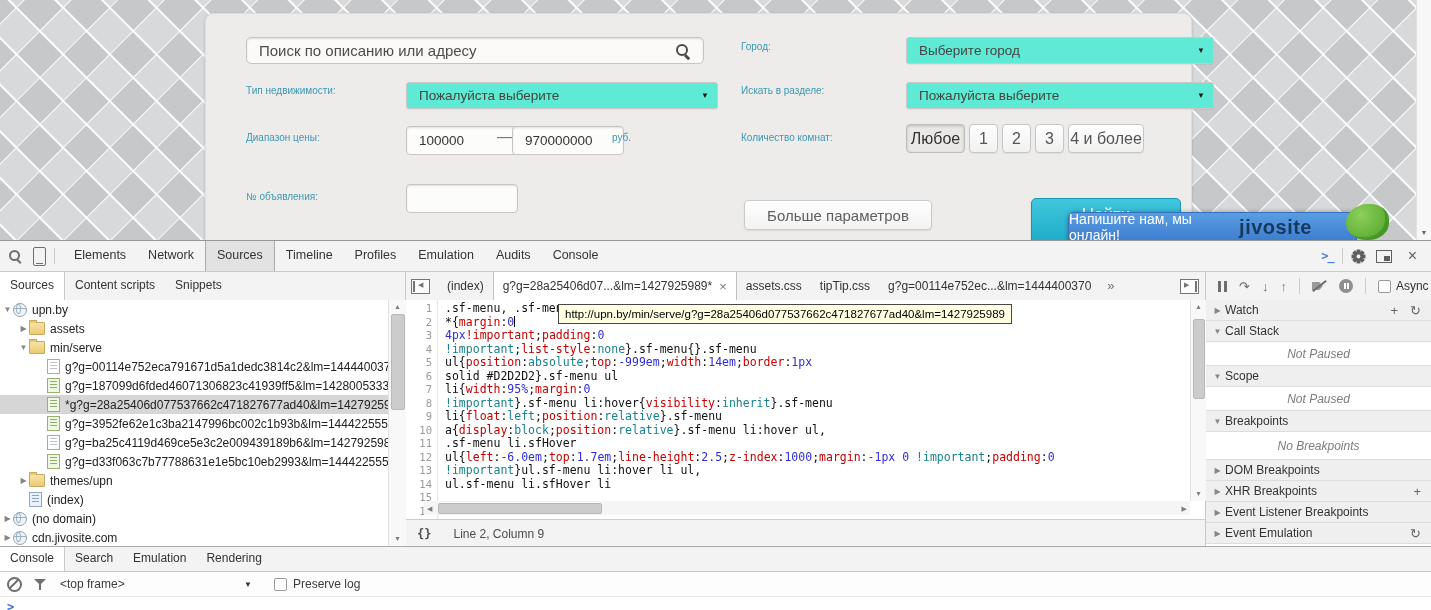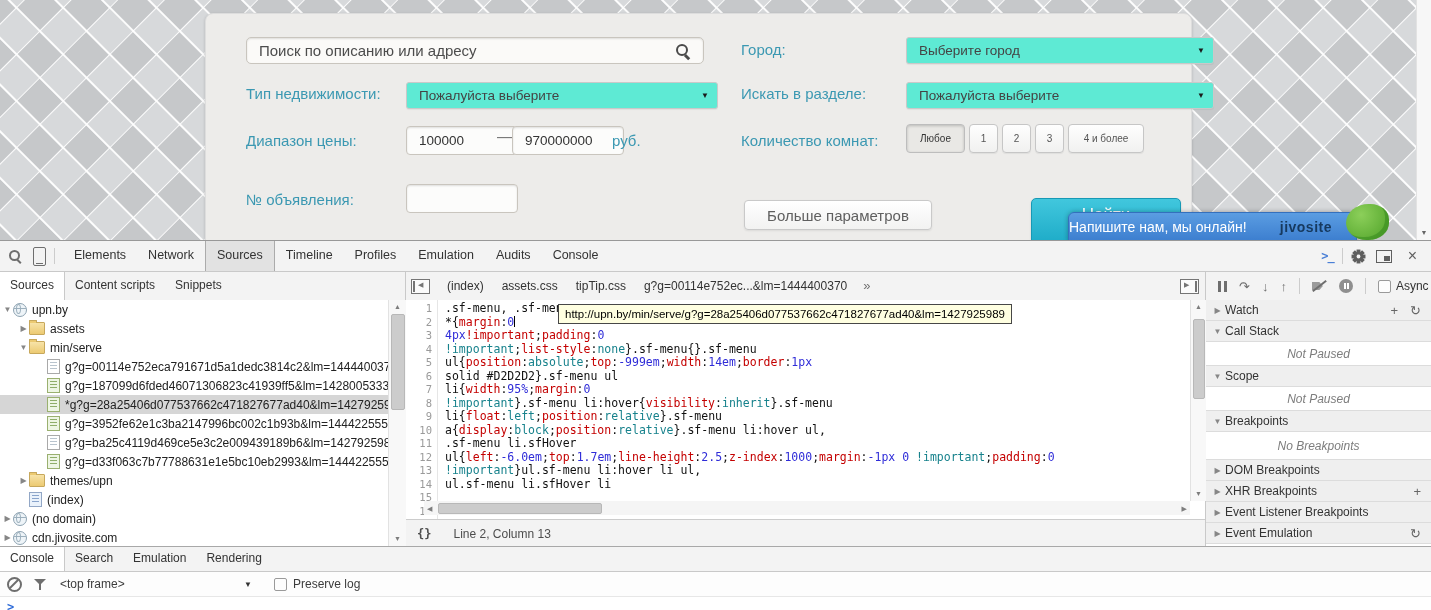--- a/index.html
+++ b/index.html
@@ -9,45 +9,45 @@
   
   #page{position:absolute;left:0;top:0;width:100%;height:240px;overflow:hidden;background:#cfd1d3}
   #pattern{position:absolute;left:-585px;top:-1180px;width:2601px;height:2601px;transform:rotate(45deg);
     background-image:
       repeating-linear-gradient(0deg,rgba(255,255,255,.95) 0 1.5px,transparent 1.5px 33px),
       repeating-linear-gradient(90deg,rgba(255,255,255,.95) 0 1.5px,transparent 1.5px 33px),
       repeating-conic-gradient(#c6c8ca 0% 25%,#d7d9db 0% 50%);
     background-size:66px 66px,66px 66px,66px 66px}
   #panel{position:absolute;left:205px;top:13px;width:985px;height:250px;background:#edecea;
     border:1px solid #ddd;border-radius:8px;box-shadow:0 1px 3px rgba(0,0,0,.18)}
-  .f-label{position:absolute;font-size:15px;color:#3b98b2;white-space:nowrap}
+  .f-label{position:absolute;font-size:10px;color:#3b98b2;white-space:nowrap}
   .f-select{position:absolute;height:25px;background:#5eead4;border:1px solid #c9c9c9;border-radius:3px;
     font-size:13.5px;color:#444;display:flex;align-items:center;padding:0 22px 0 12px;box-shadow:0 1px 1px rgba(0,0,0,.05)}
   .f-select .sel-arrow{position:absolute;right:8px;top:8px;font-size:8px;color:#1a1a1a}
   .f-input{position:absolute;background:#fcfcfb;border:1px solid #c9c5be;border-radius:4px;
     box-shadow:inset 0 1px 2px rgba(0,0,0,.12);font-size:13.5px;color:#333;display:flex;align-items:center;padding:0 12px}
   #search-box{left:40px;top:23px;width:432px;height:25px;border-radius:5px;background:#fbfaf8}
   #search-box .ph{color:#4c4c4c;font-size:15px}
   .ic-mag{position:relative;width:16px;height:16px;margin-left:auto;flex:none}
   .ic-mag::before{content:"";position:absolute;left:1px;top:1px;width:8px;height:8px;border:2px solid #4a4a4a;border-radius:50%}
   .ic-mag::after{content:"";position:absolute;left:11px;top:11px;width:6px;height:2.5px;background:#4a4a4a;transform:rotate(45deg);transform-origin:0 0}
   .room-btn{position:absolute;top:110px;height:27px;border:1px solid #c6c6c6;border-radius:4px;
-    background:linear-gradient(#fefefe,#f1f1f0);font-size:10px;color:#555;display:flex;align-items:center;justify-content:center;
+    background:linear-gradient(#fefefe,#f1f1f0);font-size:16px;color:#555;display:flex;align-items:center;justify-content:center;
     box-shadow:0 1px 1px rgba(0,0,0,.06)}
   .room-btn.active{background:#e9e8e5;box-shadow:inset 0 1px 3px rgba(0,0,0,.2);border-color:#bdbdbd;color:#333}
   #more-params{position:absolute;left:538px;top:186px;width:186px;height:28px;background:linear-gradient(#fff,#f2f2f1);
     border:1px solid #c9c9c9;border-radius:4px;font-size:15px;color:#5f5f5f;display:flex;align-items:center;justify-content:center;
     box-shadow:0 1px 2px rgba(0,0,0,.08)}
   #find-btn{position:absolute;left:825px;top:184px;width:148px;height:46px;background:linear-gradient(#41c7dd,#17a6c4);
     border:1px solid #1799b5;border-radius:5px;color:#fff;font-size:17px;display:flex;justify-content:center;padding-top:6px;
     box-shadow:0 1px 2px rgba(0,0,0,.15)}
   #jivo-bar{position:absolute;left:1068px;top:212px;width:287px;height:28px;background:linear-gradient(#5b9de2,#3c7ecf);
     border:1px solid #3470bd;border-radius:6px 6px 0 0;display:flex;align-items:center;color:#fff;font-size:14px;
     padding-left:0;box-shadow:0 0 5px rgba(0,0,0,.3)}
-  #jivo-logo{margin-left:auto;margin-right:24px;color:#16395e;font-size:14px;font-weight:bold;letter-spacing:.5px}
+  #jivo-logo{margin-left:auto;margin-right:44px;color:#16395e;font-size:20px;font-weight:bold;letter-spacing:.5px}
   #jivo-leaf{position:absolute;left:1346px;top:204px;width:43px;height:36px;
     background:radial-gradient(circle at 35% 30%,#8ccf5a,#5fae35 70%);border-radius:55% 45% 50% 50%;box-shadow:inset -4px -3px 0 rgba(0,90,0,.25)}
   #page-scroll{position:absolute;right:0;top:0;width:14px;height:240px;background:#f7f7f7;border-left:1px solid #e2e2e2}
   #page-scroll .arr-down{position:absolute;bottom:3px;left:0;width:100%;text-align:center;font-size:7px;color:#666}
 
   
   #dt{position:absolute;left:0;top:240px;width:100%;height:370px;background:#fff;border-top:1px solid #989898;font-size:12px;color:#333}
   #dt-toolbar{position:absolute;left:0;top:0;width:100%;height:30px;background:#f3f3f3;border-bottom:1px solid #c9c9c9;display:flex;align-items:center}
   .vsep{width:1px;height:16px;background:#ccc;margin:0 8px;flex:none}
   .mtab{padding:0 11px;line-height:29px;font-size:12.5px;color:#333;white-space:nowrap}
@@ -283,20 +283,24 @@
         <span class="ntab">Content scripts</span>
         <span class="ntab">Snippets</span>
       </div>
 
     <div class="rowbar" id="editor-tabbar">
       <span class="ic-panel left"></span>
       <div id="dt-editor-tabs" style="display:flex;height:100%">
           <div class="etab">
             <span>(index)</span>
           </div>
+          <div class="etab active">
+            <span>g?g=28a25406d07...&amp;lm=1427925989*</span>
+            <span class="tclose">×</span>
+          </div>
           <div class="etab">
             <span>assets.css</span>
           </div>
           <div class="etab">
             <span>tipTip.css</span>
           </div>
           <div class="etab">
             <span>g?g=00114e752ec...&amp;lm=1444400370</span>
           </div>
         </div>
@@ -416,21 +420,21 @@
       <span class="arr-down"></span>
     </div>
     <div class="sbar" id="ed-hscroll">
       <span class="arr-left"></span>
       <span class="thumb"></span>
       <span class="arr-right"></span>
     </div>
 
     <div id="status">
       <span id="pp-icon">{}</span>
-      <span id="cursor-pos">Line 2, Column 13</span>
+      <span id="cursor-pos">Line 2, Column 9</span>
     </div>
 
     <div id="sidebar">
         <div class="sec-h">
           <span class="tarrow">▶</span>
           <span class="title">Watch</span>
           <span class="sec-actions">
             <span>+</span>
             <span>↻</span>
           </span>

